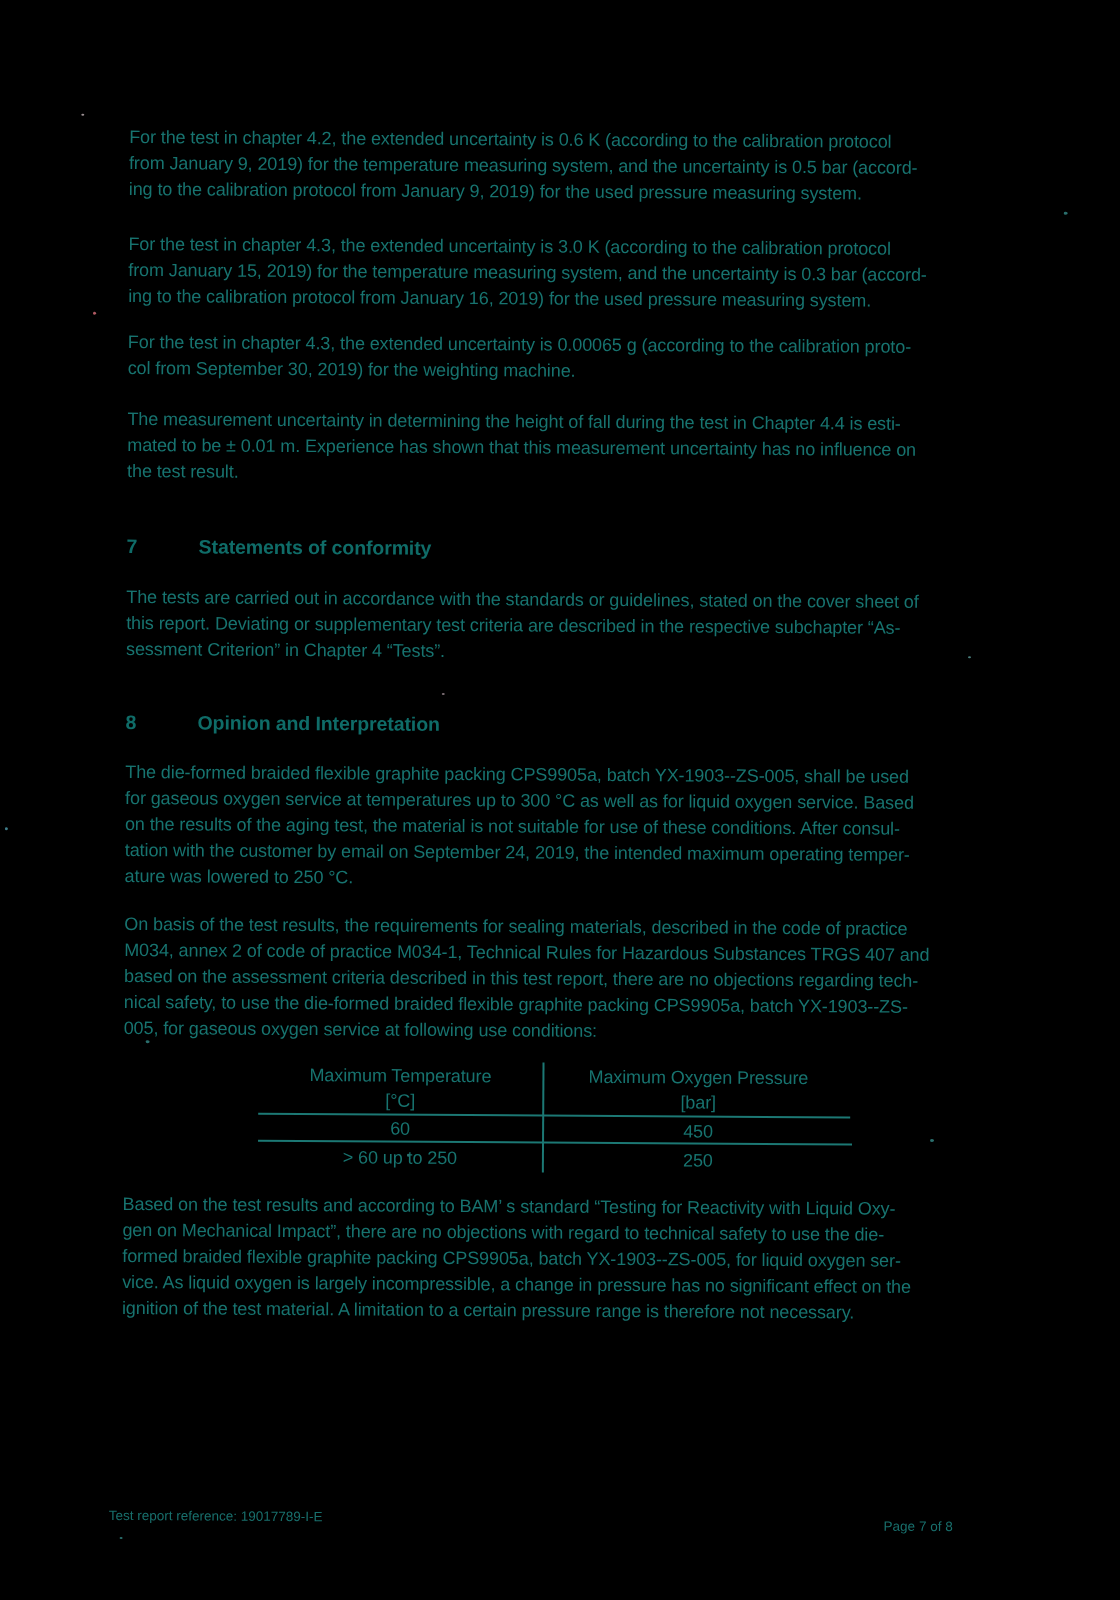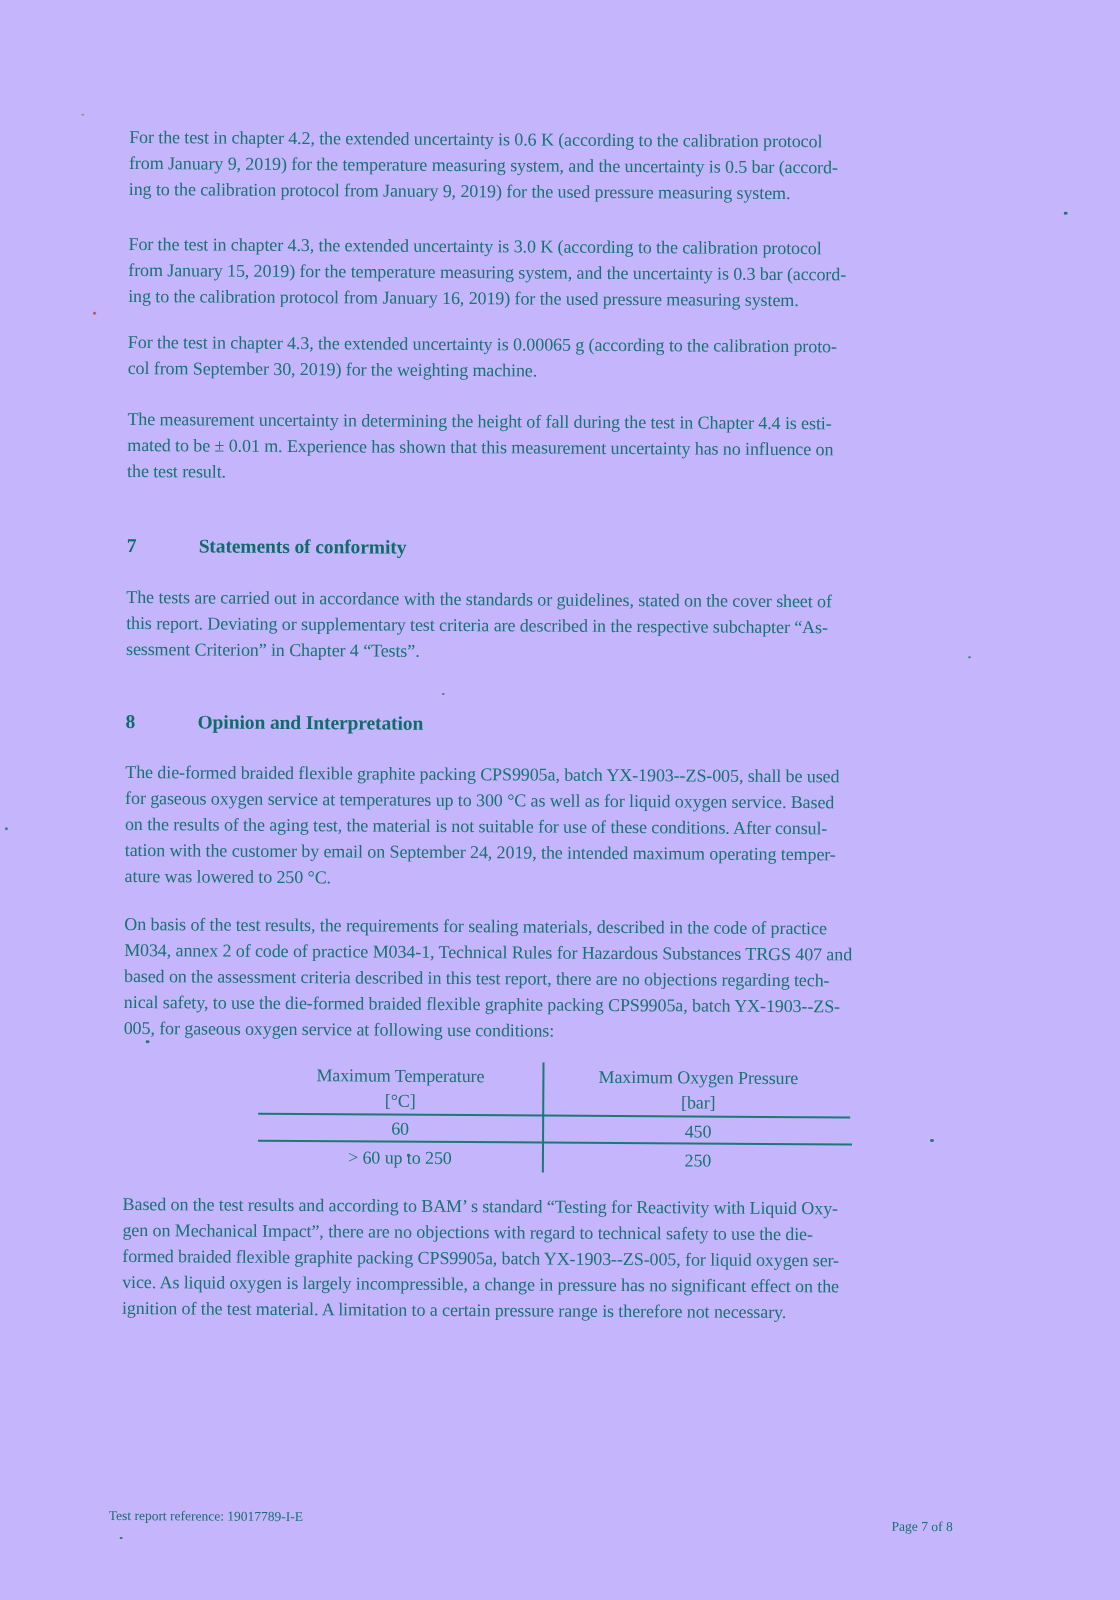--- a/index.html
+++ b/index.html
@@ -1,21 +1,21 @@
 <!DOCTYPE html>
 <html><head>
 <meta charset="utf-8">
 <style>
   html,body { margin:0; padding:0; background:#777; }
   .page {
     position:relative;
     width:1120px; height:1600px;
-    background:#c4b5fd;
+    background:#000000;
     overflow:hidden;
-    font-family:Liberation Serif, serif;
+    font-family:Liberation Sans, sans-serif;
     color:#17736f;
   }
   .tilt {
     position:absolute; left:0; top:0; width:1120px; height:1600px;
     transform:rotate(0.35deg);
     transform-origin:130px 0px;
   }
   .para {
     position:absolute; left:130px; width:910px;
     font-size:18px; line-height:26px;

